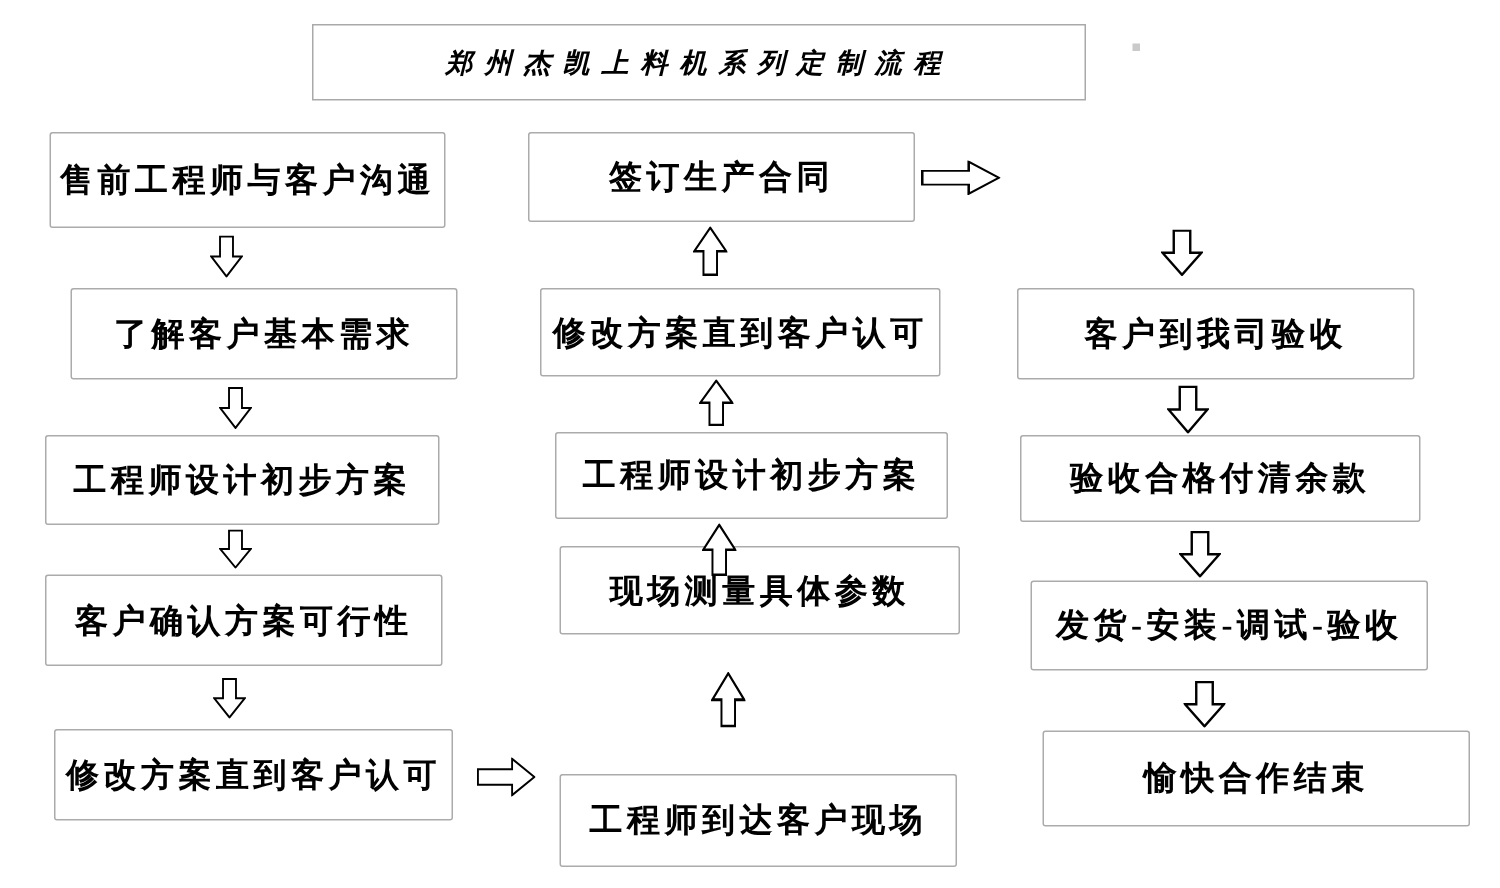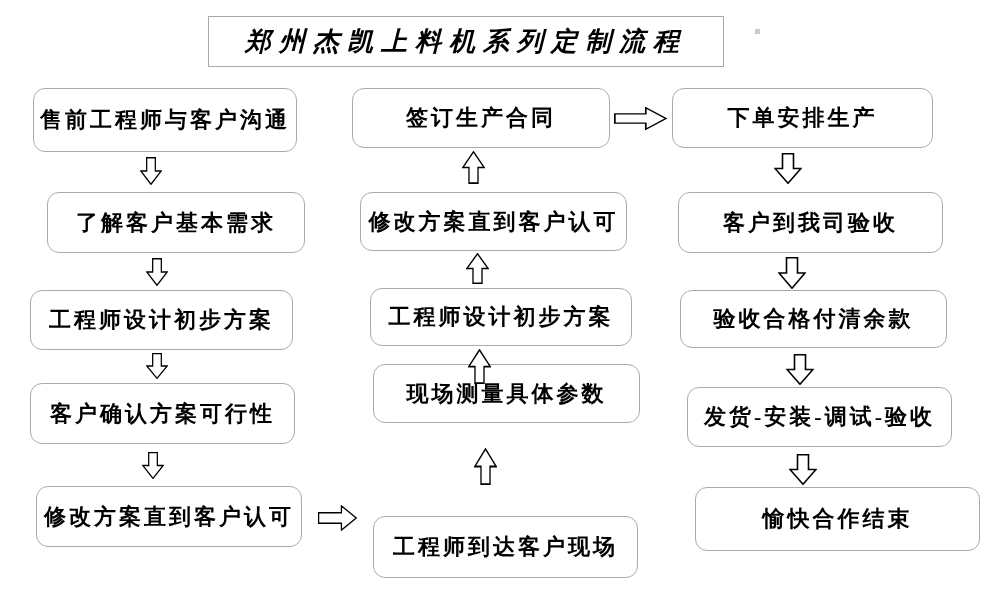--- a/index.html
+++ b/index.html
@@ -4,27 +4,27 @@
 <style>
   html,body { margin:0; padding:0; background:#ffffff; }
   .canvas {
     position:relative; width:1000px; height:592px; background:#ffffff;
     font-family:"Liberation Serif","DejaVu Serif",serif; overflow:hidden;
   }
   .title-box {
     position:absolute; left:208px; top:16px; width:514px; height:49px;
     border:1px solid #a9a9a9; background:#ffffff;
     display:flex; align-items:center; justify-content:center;
-    font-size:26px; font-weight:bold; font-style:italic;
+    font-size:18px; font-weight:bold; font-style:italic;
     letter-spacing:8px; color:#000;
     white-space:nowrap;
   }
   .node {
     position:absolute; background:#ffffff;
-    border:1px solid #ababab; border-radius:12px;
+    border:1px solid #ababab; border-radius:2px;
     display:flex; align-items:center; justify-content:center;
     font-size:22px; font-weight:bold; letter-spacing:3px; color:#000;
     white-space:nowrap; box-sizing:border-box;
   }
   .arrow { position:absolute; }
   .dot {
     position:absolute; left:755px; top:29px; width:5px; height:5px;
     background:#b3b3b3; opacity:0.7;
   }
 </style>
@@ -41,21 +41,20 @@
   <div class="node" style="left:30px;top:290px;width:263px;height:60px">工程师设计初步方案</div>
   <div class="node" style="left:30px;top:383px;width:265px;height:61px">客户确认方案可行性</div>
   <div class="node" style="left:36px;top:486px;width:266px;height:61px">修改方案直到客户认可</div>
 
   <div class="node" style="left:352px;top:88px;width:258px;height:60px">签订生产合同</div>
   <div class="node" style="left:360px;top:192px;width:267px;height:59px">修改方案直到客户认可</div>
   <div class="node" style="left:370px;top:288px;width:262px;height:58px">工程师设计初步方案</div>
   <div class="node" style="left:373px;top:364px;width:267px;height:59px">现场测量具体参数</div>
   <div class="node" style="left:373px;top:516px;width:265px;height:62px">工程师到达客户现场</div>
 
-  <div class="node" style="left:672px;top:88px;width:261px;height:60px">下单安排生产</div>
   <div class="node" style="left:678px;top:192px;width:265px;height:61px">客户到我司验收</div>
   <div class="node" style="left:680px;top:290px;width:267px;height:58px">验收合格付清余款</div>
   <div class="node" style="left:687px;top:387px;width:265px;height:60px">发货-安装-调试-验收</div>
   <div class="node" style="left:695px;top:487px;width:285px;height:64px">愉快合作结束</div>
 
   <svg class="arrow" style="left:140px;top:157px" width="22" height="28" viewBox="0 0 28 32" preserveAspectRatio="none">
     <polygon points="8.5,0.8 19.5,0.8 19.5,16 27,16 14,31.2 1,16 8.5,16" fill="#fff" stroke="#000" stroke-width="1.6"></polygon>
     </svg>
   <svg class="arrow" style="left:146px;top:258px" width="22" height="28" viewBox="0 0 28 32" preserveAspectRatio="none">
     <polygon points="8.5,0.8 19.5,0.8 19.5,16 27,16 14,31.2 1,16 8.5,16" fill="#fff" stroke="#000" stroke-width="1.6"></polygon>

